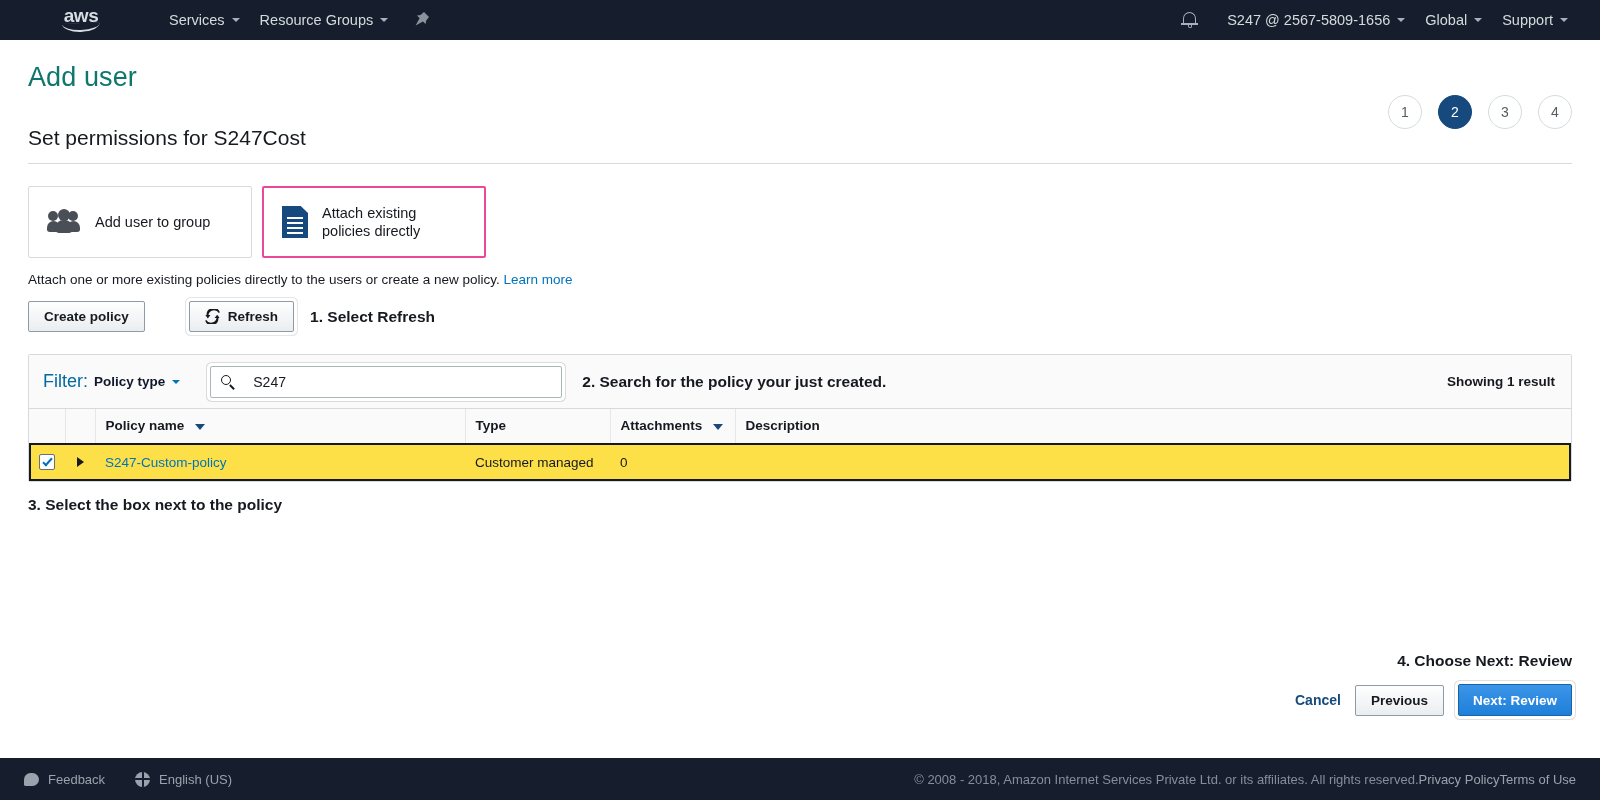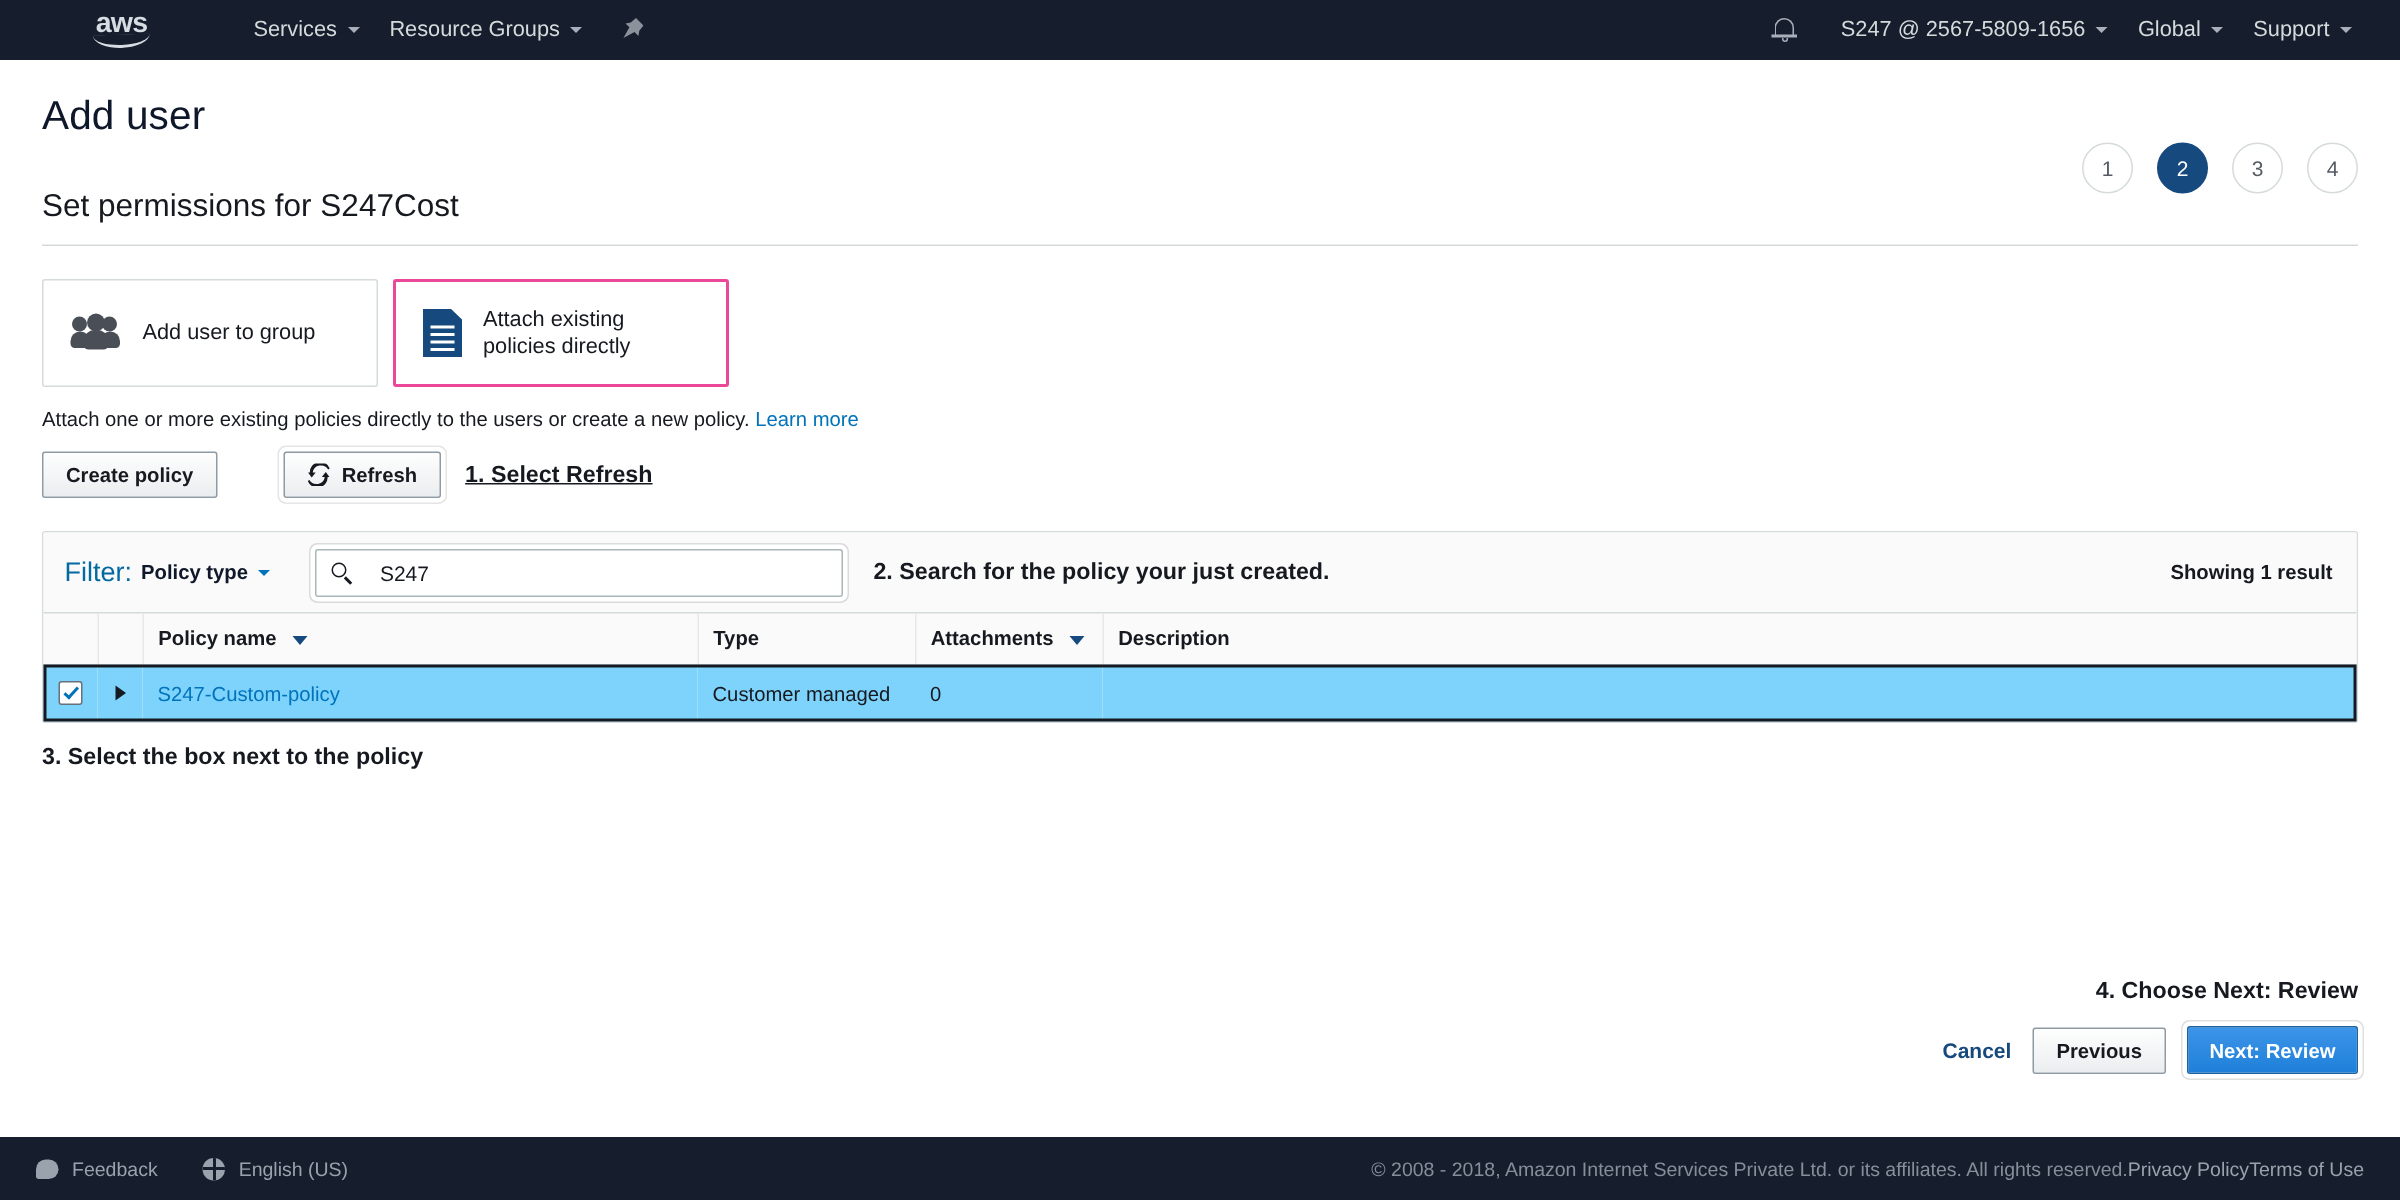--- a/index.html
+++ b/index.html
@@ -43,21 +43,21 @@
     position: absolute; left: 4px; top: 3px; width: 13px; height: 12px;
     border: 1.6px solid #a9b0bb; border-bottom: none;
     border-radius: 7px 7px 0 0;
   }
   .bell .b-base { position: absolute; left: 2px; top: 14px; width: 17px; height: 1.6px; background: #a9b0bb; }
   .bell .b-clap { position: absolute; left: 8.5px; top: 16px; width: 4px; height: 3px; border: 1.6px solid #a9b0bb; border-top: none; border-radius: 0 0 4px 4px; }
 
   
   .content { position: relative; padding: 0 28px; }
   .page-title {
-    font-size: 27px; color: #0f172a; font-weight: 400;
+    font-size: 27px; color: #0f766e; font-weight: 400;
     padding-top: 22px; letter-spacing: 0.1px;
   }
   .steps { position: absolute; right: 28px; top: 55px; display: flex; gap: 16px; }
   .step {
     width: 34px; height: 34px; border-radius: 50%;
     display: flex; align-items: center; justify-content: center;
     font-size: 14px; color: #545b64; border: 1px solid #d5dbdb; background: #fff;
   }
   .step.active { background: #16497d; color: #fff; border-color: #16497d; }
 
@@ -107,21 +107,21 @@
     white-space: nowrap;
   }
   .btn.focus-ring { box-shadow: 0 0 0 3px #ffffff, 0 0 0 4px rgba(0,0,0,0.10); margin-left: 35px; }
   .refresh-wrap { margin-left: 9px; }
   .ic-refresh { width: 15px; height: 15px; position: relative; }
 
   .annot {
     font-size: 15.5px; font-weight: 700; color: #16191f;
     white-space: nowrap;
   }
-  .annot.a1 { margin-left: 16px; text-decoration: underline; }
+  .annot.a1 { margin-left: 16px; }
 
   
   .panel { margin-top: 22px; border: 1px solid #d5dbdb; border-radius: 2px; }
   .filterbar {
     height: 54px; display: flex; align-items: center; padding: 0 14px;
     background: #fafafa; border-bottom: 1px solid #d5dbdb; position: relative;
   }
   .filter-label { font-size: 18px; font-weight: 400; color: #0369a1; }
   .filter-sel {
     margin-left: 6px; font-size: 13.5px; font-weight: 700; color: #0f172a;
@@ -151,21 +151,21 @@
   }
   thead th:last-child { border-right: none; }
   .sort-arrow {
     display: inline-block; margin-left: 7px;
     width: 0; height: 0; border-left: 5px solid transparent; border-right: 5px solid transparent;
     border-top: 6px solid #16497d; vertical-align: middle;
   }
   tbody td {
     height: 38px; padding: 0 10px; font-size: 13.5px; color: #16191f; vertical-align: middle;
   }
-  tr.row-selected td { background: #7dd3fc; }
+  tr.row-selected td { background: #fde047; }
   tr.row-selected { outline: 2px solid #16191f; outline-offset: -2px; }
   .policy-link { color: #0073bb; text-decoration: none; cursor: pointer; }
   .col-check { width: 36px; text-align: center; }
   .col-exp { width: 30px; text-align: center; }
   .cbox {
     width: 16px; height: 16px; border: 1px solid #687078; border-radius: 2px;
     background: #fff; display: inline-flex; align-items: center; justify-content: center;
     position: relative; cursor: pointer; vertical-align: middle;
   }
   .cbox .tick {

